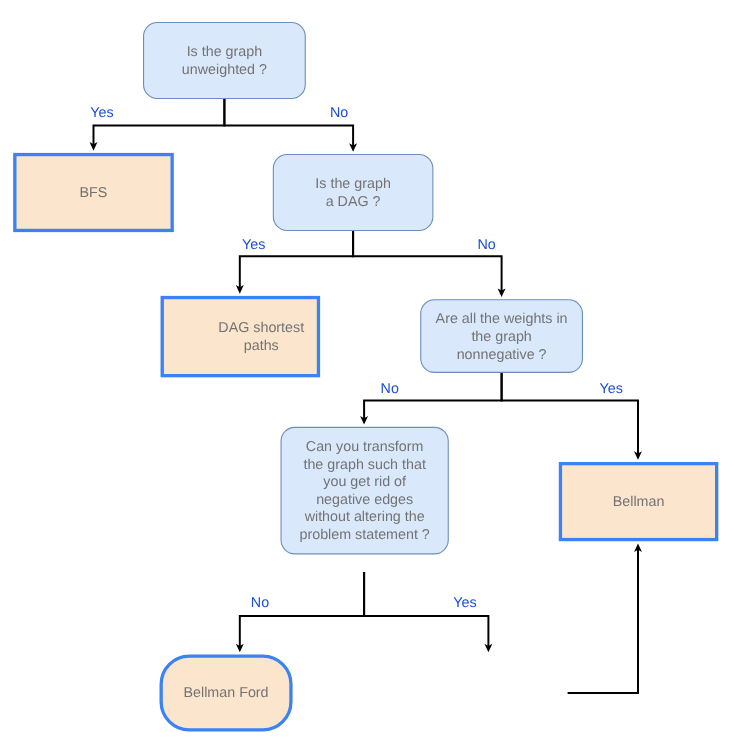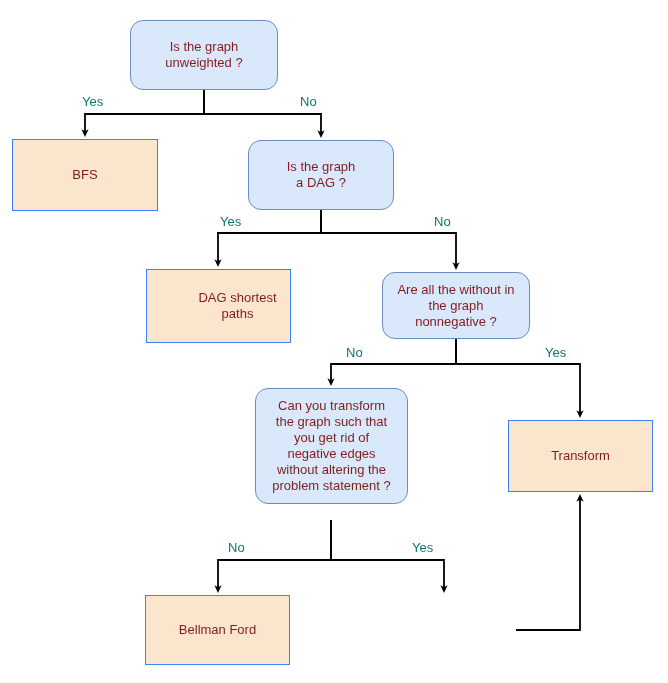--- a/index.html
+++ b/index.html
@@ -30,43 +30,43 @@
   }
   .node {
     position: absolute;
     box-sizing: border-box;
     display: flex;
     align-items: center;
     justify-content: center;
     text-align: center;
     font-size: 13px;
     line-height: 16px;
-    color: #7f1d1d;
+    color: #737373;
     padding: 2px 6px;
   }
   .node-decision {
     background: #dae8fc;
     border: 1px solid #6c8ebf;
     border-radius: 13px;
   }
   .node-terminal {
     background: #fce5cd;
-    border: 1px solid #3b82f6;
+    border: 3px solid #3b82f6;
     border-radius: 0;
   }
   .node-label {
     white-space: pre-line;
     display: block;
     width: 100%;
   }
   .edge-label {
     position: absolute;
     font-size: 13px;
     line-height: 15px;
-    color: #0f766e;
+    color: #1d4ed8;
     white-space: nowrap;
     background: transparent;
   }
 </style>
 </head>
 <body>
 
 <div id="flowchart-canvas">
 
   <svg class="edge-layer" viewBox="0 0 668 683">
@@ -121,39 +121,39 @@
   <div class="node node-decision" style="left:248px; top:140px; width:146px; height:70px;">
     <span class="node-label">Is the graph
 a DAG ?</span>
   </div>
 
   <div class="node node-terminal" style="left:146px; top:269px; width:145px; height:74px;padding-left:44px;">
     <span class="node-label">DAG shortest paths</span>
   </div>
 
   <div class="node node-decision" style="left:382px; top:272px; width:148px; height:67px;">
-    <span class="node-label">Are all the without in
+    <span class="node-label">Are all the weights in
 the graph
 nonnegative ?</span>
   </div>
 
   <div class="node node-decision" style="left:255px; top:388px; width:153px; height:116px;">
     <span class="node-label">Can you transform
 the graph such that
 you get rid of
 negative edges
 without altering the
 problem statement ?</span>
   </div>
 
   <div class="node node-terminal" style="left:508px; top:420px; width:145px; height:72px;">
-    <span class="node-label">Transform</span>
+    <span class="node-label">Bellman</span>
   </div>
 
-  <div class="node node-terminal" style="left:145px; top:595px; width:145px; height:70px;">
+  <div class="node node-terminal" style="left:145px; top:595px; width:121px; height:70px;border-radius:27px;">
     <span class="node-label">Bellman Ford</span>
   </div>
 
 
   <div class="edge-label" style="left:82px; top:94px;">Yes</div>
   <div class="edge-label" style="left:300px; top:94px;">No</div>
   <div class="edge-label" style="left:220px; top:214px;">Yes</div>
   <div class="edge-label" style="left:434px; top:214px;">No</div>
   <div class="edge-label" style="left:346px; top:345px;">No</div>
   <div class="edge-label" style="left:545px; top:345px;">Yes</div>

